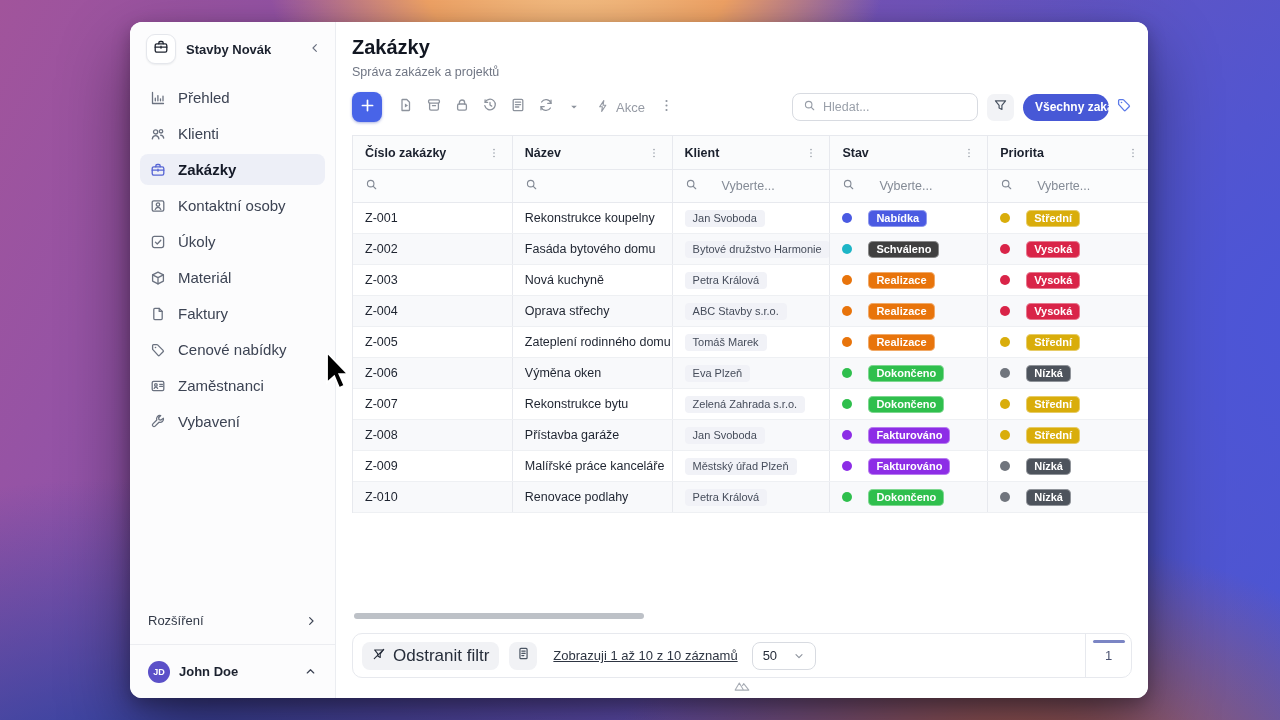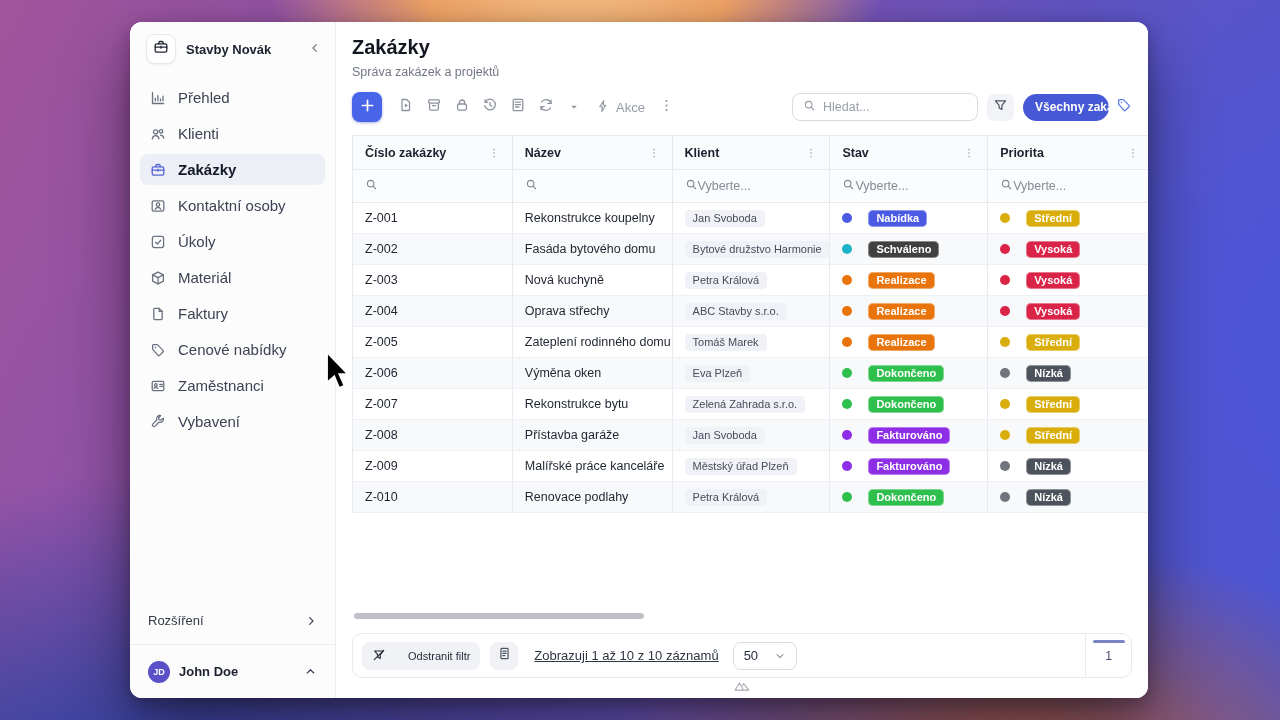--- a/index.html
+++ b/index.html
@@ -60,34 +60,34 @@
   .pill{ margin-left:9px; height:27px; width:86px; overflow:hidden; border-radius:999px; background:#4758d6; color:#fff; font-size:12px; font-weight:600; display:flex; align-items:center; padding:0 12px; white-space:nowrap; flex:0 0 auto; }
   .tag-btn{ margin-left:7px; color:#5b79e8; display:flex; }
 
   
   .grid-wrap{ flex:1 1 auto; margin:13px 0 0 16px; position:relative; min-height:0; overflow:hidden; }
   .grid{ width:800px; border-left:1px solid #e7e9ee; border-top:1px solid #e7e9ee; }
   .gh{ display:flex; background:#fafbfc; border-bottom:1px solid #e7e9ee; height:34px; }
   .gh-cell{ display:flex; align-items:center; padding:0 12px; border-right:1px solid #e7e9ee; font-size:12.5px; font-weight:700; color:#1b212e; }
   .gh-cell .dots{ margin-left:auto; color:#9aa0aa; display:flex; }
   .gf{ display:flex; background:#fbfcfd; border-bottom:1px solid #e7e9ee; height:33px; }
-  .gf-cell{ display:flex; align-items:center; gap:0; padding:0 12px; border-right:1px solid #e7e9ee; color:#848b96; font-size:12.5px; }
+  .gf-cell{ display:flex; align-items:center; gap:24px; padding:0 12px; border-right:1px solid #e7e9ee; color:#848b96; font-size:12.5px; }
   .tr{ display:flex; height:31px; border-bottom:1px solid #eef0f3; background:#fff; }
   .tr.alt{ background:#f8f9fb; }
   .td{ display:flex; align-items:center; padding:0 12px; border-right:1px solid #e7e9ee; font-size:12.5px; color:#1e2430; overflow:hidden; white-space:nowrap; }
   .c0{ width:160px; } .c1{ width:160px; } .c2{ width:158px; } .c3{ width:158px; } .c4{ width:164px; }
   .chip{ background:#f1f2f7; border-radius:4px; padding:2.5px 8px; font-size:11px; color:#454c5a; }
   .dot{ width:10px; height:10px; border-radius:50%; margin-right:16px; flex:0 0 auto; }
   .badge{ color:#fff; font-size:11px; font-weight:700; padding:2.5px 8px; border-radius:5px; box-shadow:inset 0 0 0 1px rgba(255,255,255,.38); }
   .hscroll{ position:absolute; left:2px; bottom:14px; width:290px; height:6px; border-radius:3px; background:#bdc1c7; }
 
   
   .footer-bar{ margin:0 16px; border:1px solid #e7e9ee; border-radius:10px; height:45px; display:flex; align-items:stretch; overflow:hidden; flex:0 0 auto; }
   .fb-left{ display:flex; align-items:center; gap:10px; padding:0 9px; flex:1; }
-  .btn-ghost{ display:flex; align-items:center; gap:22px; background:#f1f2f5; border-radius:8px; height:28px; padding:0 10px; font-size:11px; color:#262d3a; }
+  .btn-ghost{ display:flex; align-items:center; gap:7px; background:#f1f2f5; border-radius:8px; height:28px; padding:0 10px; font-size:17px; color:#262d3a; }
   .btn-sq{ width:28px; height:28px; background:#f1f2f5; border-radius:8px; display:flex; align-items:center; justify-content:center; color:#4b5563; }
   .records{ font-size:13px; color:#2e3542; margin-left:6px;text-decoration:underline; }
   .select{ display:flex; align-items:center; gap:16px; border:1px solid #d8dbe1; border-radius:8px; height:28px; padding:0 10px; font-size:13px; color:#262d3a; margin-left:4px; background:#fff; }
   .select .chev{ color:#8d939d; display:flex; }
   .pagination{ width:46px; border-left:1px solid #e7e9ee; position:relative; display:flex; align-items:center; justify-content:center; font-size:13px; color:#4a5270; }
   .page-ind{ position:absolute; top:6px; left:50%; transform:translateX(-50%); width:32px; height:3px; background:#7b85c4; border-radius:2px; }
 
   .logo-row{ height:20px; display:flex; align-items:center; justify-content:center; color:#a7acb4; flex:0 0 auto; }
 
   .cursor{ position:absolute; left:320px; top:350px; z-index:50; pointer-events:none; }

